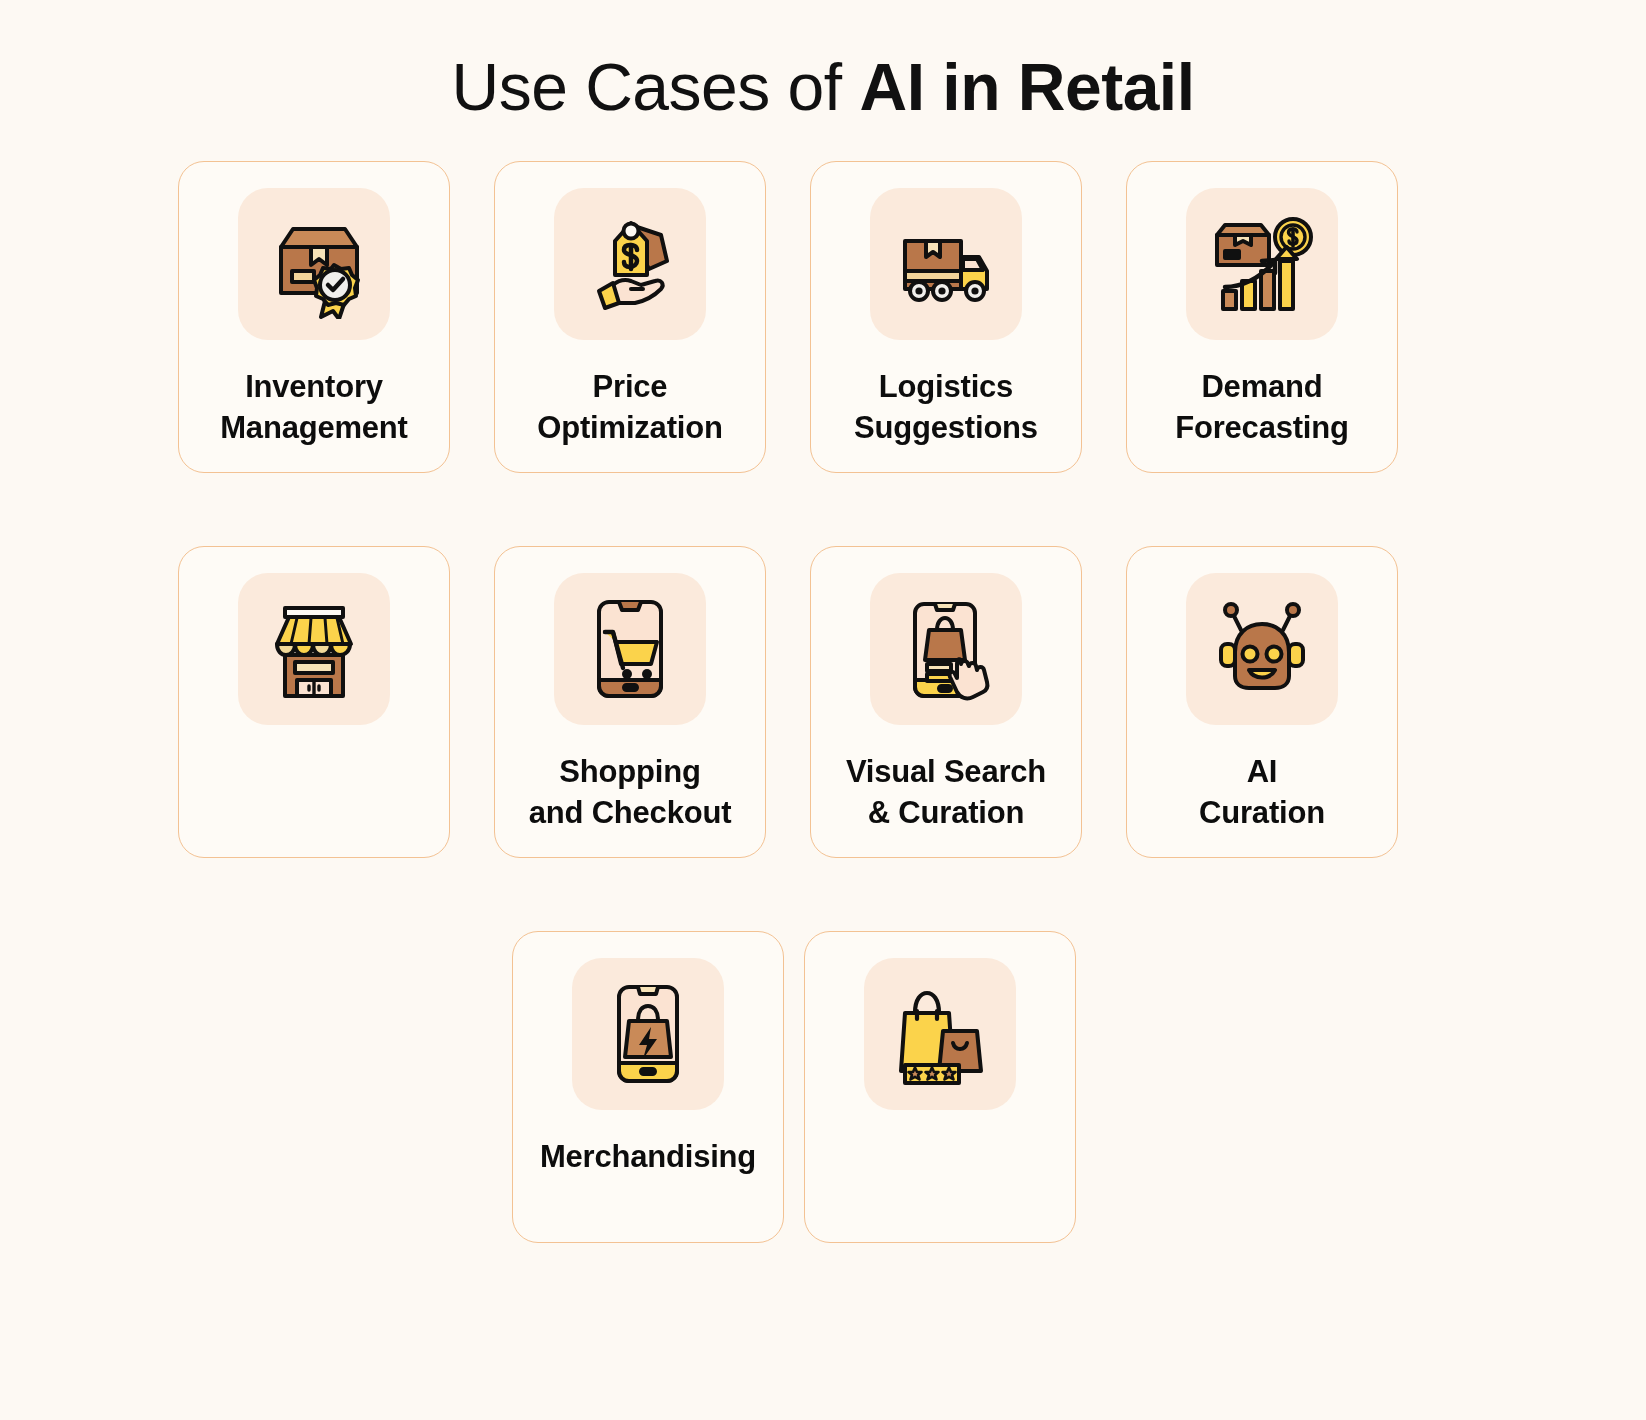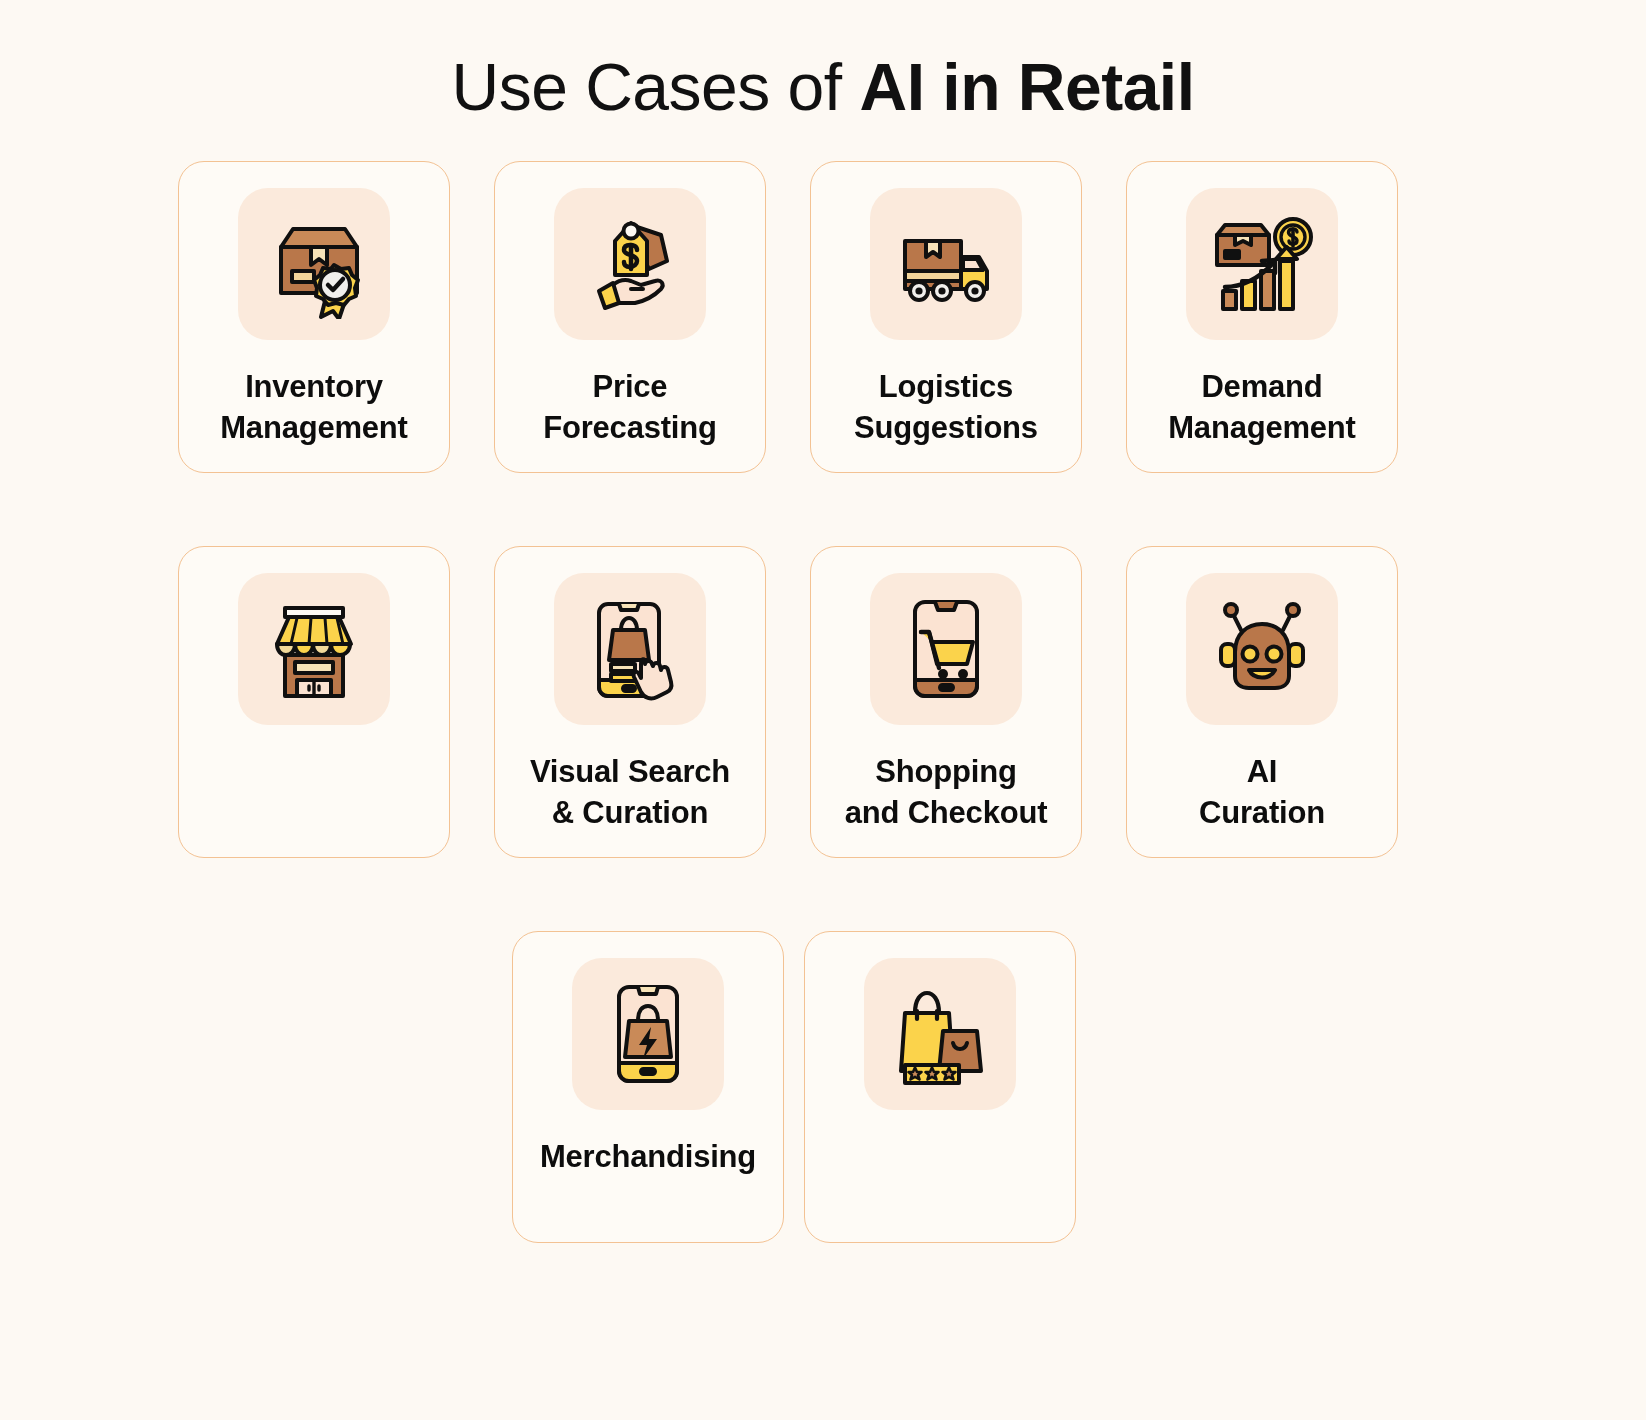--- a/index.html
+++ b/index.html
@@ -143,21 +143,21 @@
               <path d="M62 41 C62 37 58 36 55 36 C51 36 49 38 49 41 C49 47 62 45 62 52 C62 55 59 58 55 58 C51 58 49 56 49 53" fill="none" stroke-width="4.5"></path>
 
               <path d="M38 76 C44 71 50 70 56 72 L66 76 L80 72 C86 70 90 75 86 80 C80 86 70 92 60 94 L40 94 Z" fill="#FBE3D2"></path>
               <path d="M56 80 L68 80" fill="none" stroke-width="4"></path>
 
               <path d="M24 82 L38 74 L44 94 L30 99 Z" fill="#FBD34B"></path>
             </g>
           </svg>
         </div>
         <div class="card-label">Price
-Forecasting</div>
+Optimization</div>
       </div>
 
       <div class="card">
         <div class="icon-tile">
           <svg width="110" height="110" viewBox="0 0 110 110">
             <g stroke="#101010" stroke-width="4" stroke-linejoin="round" stroke-linecap="round">
 
               <rect x="14" y="32" width="56" height="48" fill="#B9774A"></rect>
 
               <rect x="14" y="62" width="56" height="10" fill="#F2D49A"></rect>
@@ -202,21 +202,21 @@
               <rect x="73" y="52" width="13" height="48" fill="#FBD34B"></rect>
 
               <path d="M18 78 C34 78 52 70 66 54" fill="none" stroke-width="4.5"></path>
               <path d="M55 52 L68 51 L68 64" fill="none" stroke-width="4.5"></path>
 
               <path d="M79.5 38 L90 50 L69 50 Z" fill="#FBD34B"></path>
             </g>
           </svg>
         </div>
         <div class="card-label">Demand
-Management</div>
+Forecasting</div>
       </div>
     </div>
 
     <div class="row r2">
 
       <div class="card">
         <div class="icon-tile">
           <svg width="110" height="110" viewBox="0 0 110 110">
             <g stroke="#101010" stroke-width="4" stroke-linejoin="round" stroke-linecap="round">
 
@@ -239,47 +239,20 @@
             </g>
           </svg>
         </div>
       </div>
 
       <div class="card">
         <div class="icon-tile">
           <svg width="110" height="110" viewBox="0 0 110 110">
             <g stroke="#101010" stroke-width="4" stroke-linejoin="round" stroke-linecap="round">
 
-              <rect x="24" y="10" width="60" height="92" rx="9" fill="#FBE3D2"></rect>
-              <path d="M44 10 L46 16 L62 16 L64 10" fill="#F7E3B8"></path>
-
-              <path d="M24 86 L84 86 L84 93 A9 9 0 0 1 75 102 L33 102 A9 9 0 0 1 24 93 Z" fill="#FBD34B"></path>
-              <rect x="48" y="92" width="12" height="5" rx="2.5" fill="#101010"></rect>
-
-              <path d="M38 36 L70 36 L74 66 L34 66 Z" fill="#B9774A"></path>
-              <path d="M46 36 C46 28 50 24 54 24 C58 24 62 28 62 36" fill="none" stroke-width="4"></path>
-
-              <rect x="36" y="70" width="24" height="7" fill="#F7E3B8"></rect>
-              <rect x="36" y="80" width="24" height="7" fill="#FBD34B"></rect>
-            </g>
-
-            <g stroke="#101010" stroke-width="4" stroke-linejoin="round" stroke-linecap="round">
-              <path d="M66 70 L66 84 L64 80 C62 76 57 78 59 83 L66 98 C69 104 76 106 82 103 L92 98 C96 96 97 92 96 88 L93 76 C92 72 87 72 86 76 L85 72 C84 68 79 68 78 72 L77 70 C76 66 71 66 70 70 L70 68 C70 64 66 64 66 70 Z" fill="#FBE3D2"></path>
-            </g>
-          </svg>
-        </div>
-        <div class="card-label">Visual Search
-&amp; Curation</div>
-      </div>
-
-      <div class="card">
-        <div class="icon-tile">
-          <svg width="110" height="110" viewBox="0 0 110 110">
-            <g stroke="#101010" stroke-width="4" stroke-linejoin="round" stroke-linecap="round">
-
               <rect x="24" y="8" width="62" height="94" rx="10" fill="#FBE3D2"></rect>
               <path d="M44 8 L47 16 L63 16 L66 8" fill="#B9774A"></path>
 
               <path d="M24 86 L86 86 L86 92 A10 10 0 0 1 76 102 L34 102 A10 10 0 0 1 24 92 Z" fill="#B9774A"></path>
               <rect x="49" y="91" width="13" height="5" rx="2.5" fill="#101010"></rect>
 
               <path d="M30 38 L38 38 L46 70 L76 70 L82 48 L41 48" fill="#FBD34B"></path>
               <path d="M30 38 L38 38 L48 74" fill="none" stroke-width="4.4"></path>
               <circle cx="52" cy="80" r="5" fill="#101010" stroke="none"></circle>
               <circle cx="72" cy="80" r="5" fill="#101010" stroke="none"></circle>
@@ -288,20 +261,47 @@
         </div>
         <div class="card-label">Shopping
 and Checkout</div>
       </div>
 
       <div class="card">
         <div class="icon-tile">
           <svg width="110" height="110" viewBox="0 0 110 110">
             <g stroke="#101010" stroke-width="4" stroke-linejoin="round" stroke-linecap="round">
 
+              <rect x="24" y="10" width="60" height="92" rx="9" fill="#FBE3D2"></rect>
+              <path d="M44 10 L46 16 L62 16 L64 10" fill="#F7E3B8"></path>
+
+              <path d="M24 86 L84 86 L84 93 A9 9 0 0 1 75 102 L33 102 A9 9 0 0 1 24 93 Z" fill="#FBD34B"></path>
+              <rect x="48" y="92" width="12" height="5" rx="2.5" fill="#101010"></rect>
+
+              <path d="M38 36 L70 36 L74 66 L34 66 Z" fill="#B9774A"></path>
+              <path d="M46 36 C46 28 50 24 54 24 C58 24 62 28 62 36" fill="none" stroke-width="4"></path>
+
+              <rect x="36" y="70" width="24" height="7" fill="#F7E3B8"></rect>
+              <rect x="36" y="80" width="24" height="7" fill="#FBD34B"></rect>
+            </g>
+
+            <g stroke="#101010" stroke-width="4" stroke-linejoin="round" stroke-linecap="round">
+              <path d="M66 70 L66 84 L64 80 C62 76 57 78 59 83 L66 98 C69 104 76 106 82 103 L92 98 C96 96 97 92 96 88 L93 76 C92 72 87 72 86 76 L85 72 C84 68 79 68 78 72 L77 70 C76 66 71 66 70 70 L70 68 C70 64 66 64 66 70 Z" fill="#FBE3D2"></path>
+            </g>
+          </svg>
+        </div>
+        <div class="card-label">Visual Search
+&amp; Curation</div>
+      </div>
+
+      <div class="card">
+        <div class="icon-tile">
+          <svg width="110" height="110" viewBox="0 0 110 110">
+            <g stroke="#101010" stroke-width="4" stroke-linejoin="round" stroke-linecap="round">
+
               <path d="M34 36 L26 20" fill="none"></path>
               <circle cx="24" cy="16" r="6" fill="#B9774A"></circle>
               <path d="M76 36 L84 20" fill="none"></path>
               <circle cx="86" cy="16" r="6" fill="#B9774A"></circle>
 
               <rect x="14" y="50" width="14" height="22" rx="6" fill="#FBD34B"></rect>
               <rect x="82" y="50" width="14" height="22" rx="6" fill="#FBD34B"></rect>
 
               <path d="M28 58 C28 40 40 30 55 30 C70 30 82 40 82 58 L82 82 C82 90 76 94 68 94 L42 94 C34 94 28 90 28 82 Z" fill="#B9774A"></path>
 

